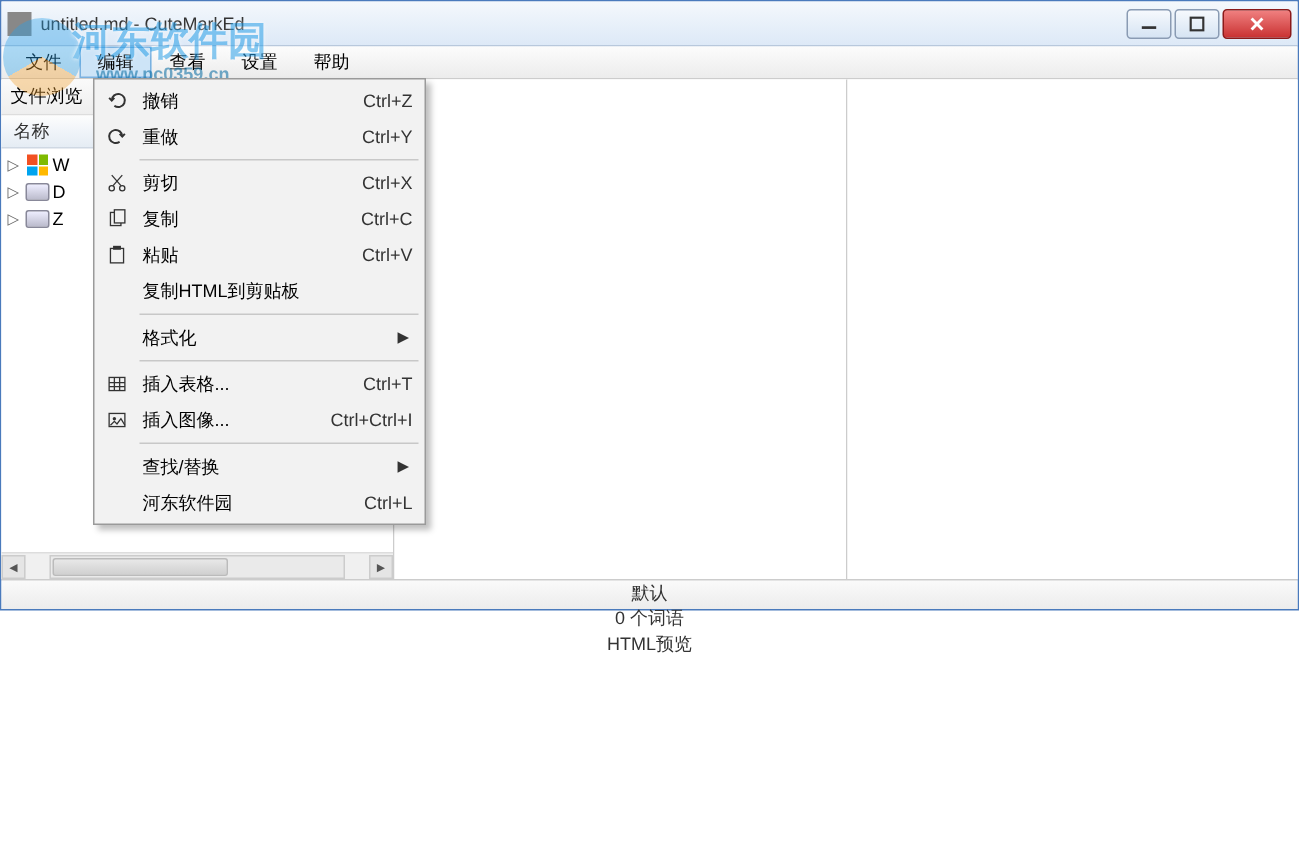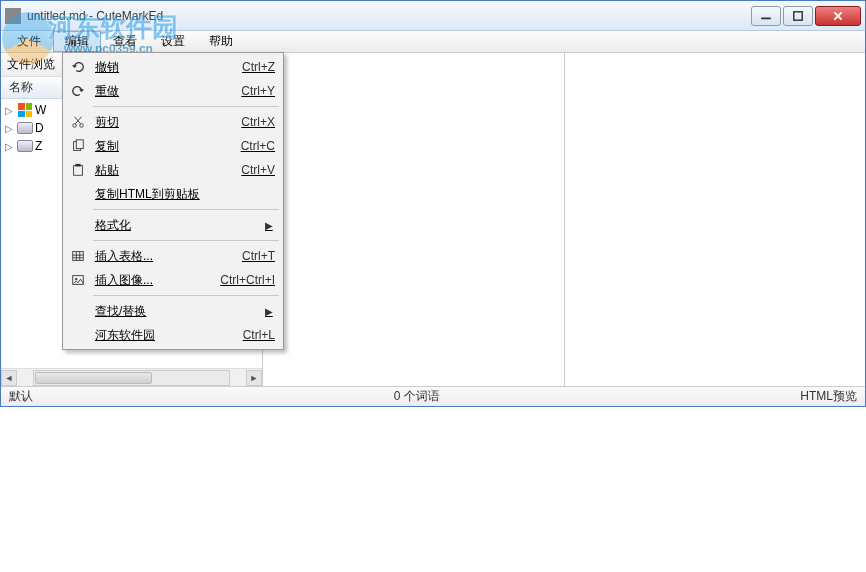--- a/index.html
+++ b/index.html
@@ -28,34 +28,34 @@
 .tree-arrow { width:10px; color:#666; font-size:10px; }
 .tree-icon { width:16px; height:16px; display:inline-flex; align-items:center; justify-content:center; }
 .scroll-h { height:18px; background:#f0f0f0; border-top:1px solid #ddd; display:flex; align-items:center; }
 .scroll-track { flex:1; height:16px; background:#eaeaea; margin:0 16px; position:relative; border:1px solid #ccc; }
 .scroll-thumb { position:absolute; left:1px; top:1px; height:12px; width:60%; background:linear-gradient(to bottom,#e8e8e8,#d0d0d0); border:1px solid #bbb; border-radius:2px; }
 .scroll-btn { width:16px; height:16px; background:#e5e5e5; border:1px solid #ccc; display:flex; align-items:center; justify-content:center; font-size:9px; color:#555; }
 
 .editor-pane { flex:1; border-right:1px solid #ccc; background:#fff; }
 .preview-pane { flex:1; background:#fff; }
 
-.statusbar { height:20px; background:linear-gradient(to bottom,#fafafa,#ececec); border-top:1px solid #ccc; display:flex; align-items:center; font-size:12px; color:#333; }
+.statusbar { height:20px; background:linear-gradient(to bottom,#fafafa,#ececec); border-top:1px solid #ccc; display:flex; align-items:center; font-size:12px; color:#333;flex-direction:column; }
 .status-left { padding:0 8px; }
 .status-center { flex:1; text-align:center; }
 .status-right { padding:0 8px; }
 
 
 .watermark { position:absolute; left:0; top:0; pointer-events:none; opacity:0.55; }
 .wm-logo { position:absolute; left:2px; top:12px; width:52px; height:52px; border-radius:50%; background: conic-gradient(#2aa0e8 0 120deg, #f0a030 120deg 240deg, #2aa0e8 240deg 360deg); opacity:0.7; }
 .wm-text1 { position:absolute; left:48px; top:10px; font-size:26px; color:#2aa0e8; font-weight:bold; white-space:nowrap; text-shadow:0 0 3px #fff; }
 .wm-text2 { position:absolute; left:64px; top:42px; font-size:12px; color:#0369a1; font-weight:bold; white-space:nowrap; }
 
 
 .dropdown { position:absolute; left:62px; top:52px; width:222px; background:#f2f2f2; border:1px solid #9a9a9a; box-shadow:3px 3px 4px rgba(0,0,0,0.25); padding:2px; z-index:100; }
-.dd-row { display:flex; align-items:center; height:24px; padding:0 6px 0 2px; cursor:pointer;text-decoration:underline; }
+.dd-row { display:flex; align-items:center; height:24px; padding:0 6px 0 2px; cursor:pointer; }
 .dd-icon { width:22px; display:flex; align-items:center; justify-content:center; color:#333; }
 .dd-icon svg { width:14px; height:14px; }
 .dd-label { flex:1; padding-left:6px; }
 .dd-short { color:#333; font-size:12px; }
 .dd-sep { height:1px; background:#c8c8c8; margin:3px 2px 3px 28px; }
 .dd-sub { width:10px; color:#333; font-size:10px; }
 
 .drive-icon { width:16px; height:12px; background:linear-gradient(#eef,#bbc); border:1px solid #889; border-radius:2px; }
 .win-flag { width:14px; height:14px; display:grid; grid-template-columns:1fr 1fr; grid-template-rows:1fr 1fr; gap:1px; }
 .win-flag span:nth-child(1){background:#f25022;} .win-flag span:nth-child(2){background:#7fba00;} .win-flag span:nth-child(3){background:#00a4ef;} .win-flag span:nth-child(4){background:#ffb900;}

